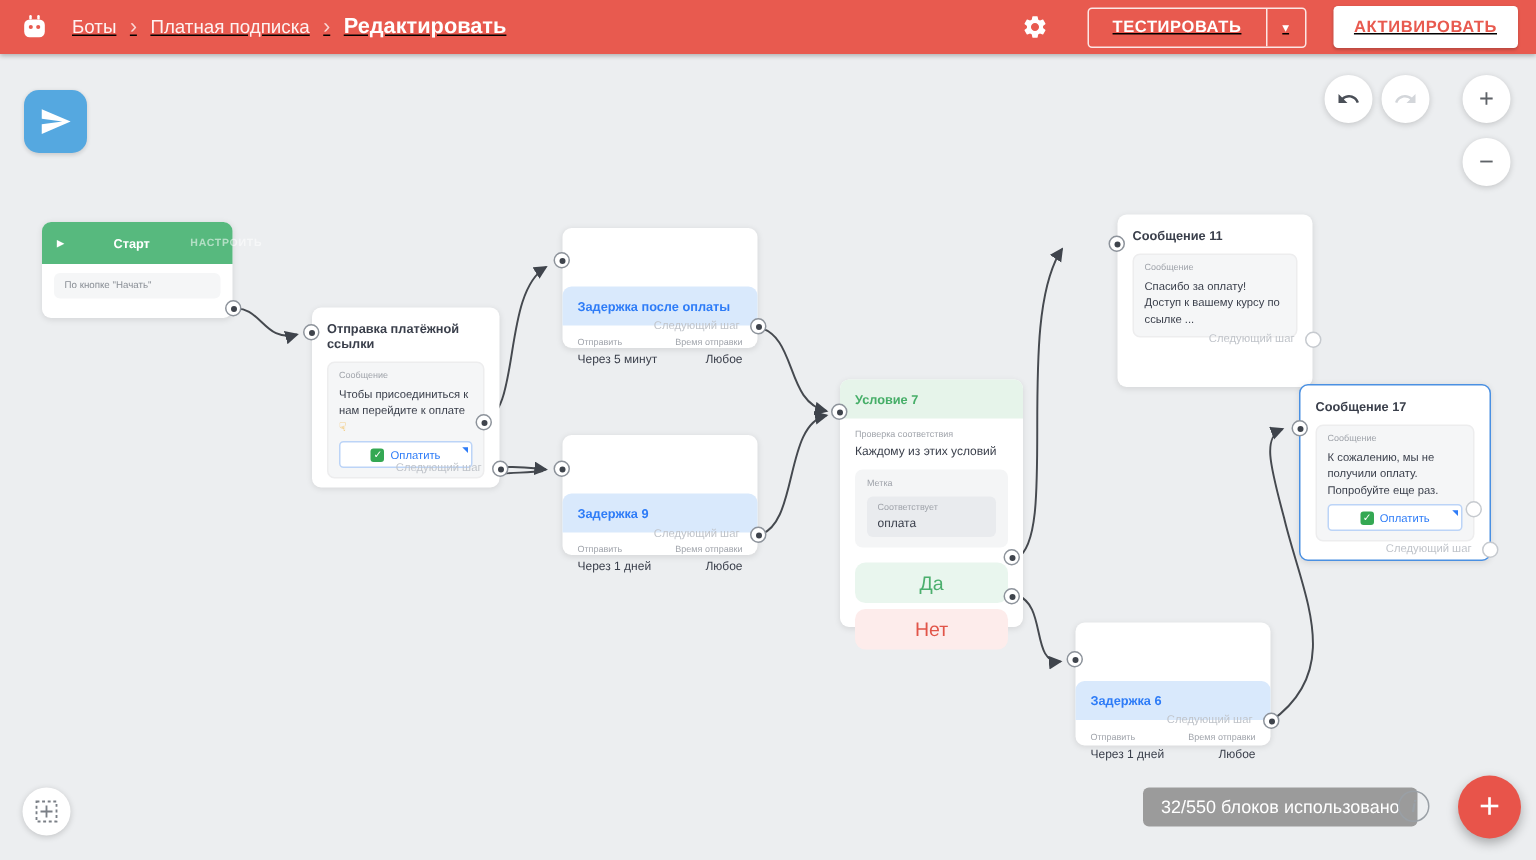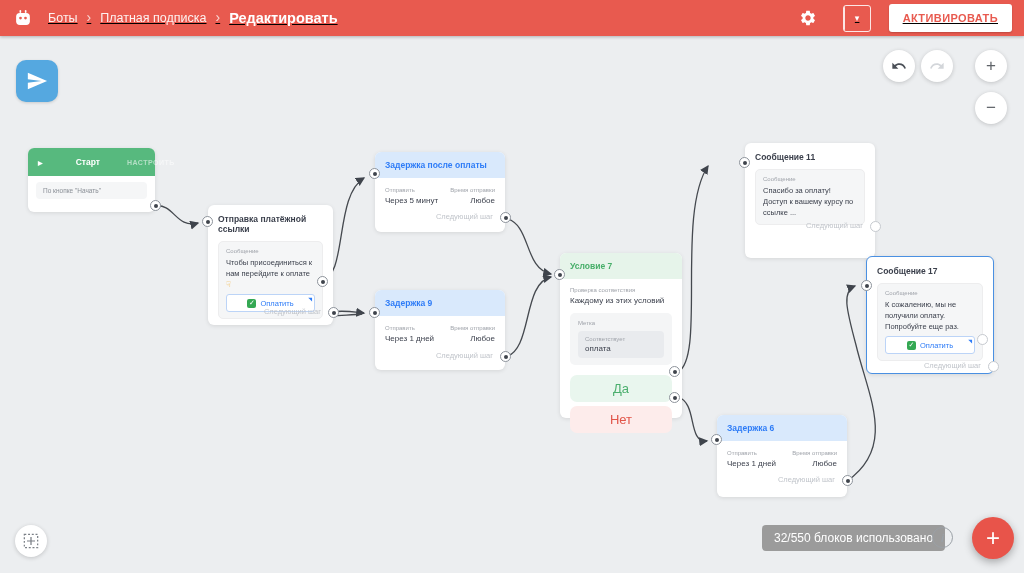--- a/index.html
+++ b/index.html
@@ -47,21 +47,21 @@
   .fab { position:absolute; left:972px; top:481px; width:42px; height:42px; border-radius:50%; background:#e8544a;
          color:#fff; font-size:24px; font-weight:300; display:flex; align-items:center; justify-content:center;
          z-index:20; border:none; cursor:pointer; box-shadow:0 3px 8px rgba(0,0,0,.3); }
 
   
   .node { position:absolute; background:#fff; border-radius:6px; box-shadow:0 1px 4px rgba(0,0,0,.10); z-index:10; }
   .node.selected { border:1.5px solid #4a90e2; }
   .node-title { font-size:8.5px; font-weight:bold; color:#3a3f4b; padding:9px 10px 5px; }
   .hdr { height:26px; border-radius:6px 6px 0 0; display:flex; align-items:center; padding:0 10px;
          font-size:8.5px; font-weight:bold; }
-  .hdr.blue { background:#d9e9fc; color:#2e7cf7; }
+  .hdr.blue { background:#d9e9fc; color:#2e7cf7;margin-top:39px; }
   .hdr.green-lt { background:#e6f4ea; color:#46ae68; }
   .hdr.green { background:#57b97e; color:#fff; height:28px;gap:27px; }
   .hdr .play { font-size:6px; margin-right:6px; }
   .hdr .configure { margin-left:auto; color:rgba(255,255,255,.55); font-size:7px; font-weight:bold; letter-spacing:.5px; cursor:pointer; }
 
   .inner-card { margin:2px 10px 0; background:#f5f6f7; border:1px solid #ededee; border-radius:5px; padding:6px 7px; }
   .tiny-label { font-size:6px; color:#a0a4ab; margin-bottom:3px; }
   .msg-text { font-size:7.5px; color:#3a3f4b; line-height:11px; }
   .pay-btn { position:relative; margin-top:4px; background:#fff; border:1px solid #bcd4f7; border-radius:3px; height:18px;
              display:flex; align-items:center; justify-content:center; gap:4px; color:#2e7cf7; font-size:7.5px; cursor:pointer; }
@@ -125,20 +125,21 @@
     <span class="crumb-sep">›</span>
     <span class="crumb-current">Редактировать</span>
   </div>
   <div class="topbar-right">
     <div class="gear-btn">
       <svg width="18" height="18" viewBox="0 0 24 24" fill="#fff">
         <path d="M19.14,12.94c0.04-0.3,0.06-0.61,0.06-0.94c0-0.32-0.02-0.64-0.07-0.94l2.03-1.58c0.18-0.14,0.23-0.41,0.12-0.61 l-1.92-3.32c-0.12-0.22-0.37-0.29-0.59-0.22l-2.39,0.96c-0.5-0.38-1.03-0.7-1.62-0.94L14.4,2.81c-0.04-0.24-0.24-0.41-0.48-0.41 h-3.84c-0.24,0-0.43,0.17-0.47,0.41L9.25,5.35C8.66,5.59,8.12,5.92,7.63,6.29L5.24,5.33c-0.22-0.08-0.47,0-0.59,0.22L2.74,8.87 C2.62,9.08,2.66,9.34,2.86,9.48l2.03,1.58C4.84,11.36,4.8,11.69,4.8,12s0.02,0.64,0.07,0.94l-2.03,1.58 c-0.18,0.14-0.23,0.41-0.12,0.61l1.92,3.32c0.12,0.22,0.37,0.29,0.59,0.22l2.39-0.96c0.5,0.38,1.03,0.7,1.62,0.94l0.36,2.54 c0.05,0.24,0.24,0.41,0.48,0.41h3.84c0.24,0,0.44-0.17,0.47-0.41l0.36-2.54c0.59-0.24,1.13-0.56,1.62-0.94l2.39,0.96 c0.22,0.08,0.47,0,0.59-0.22l1.92-3.32c0.12-0.22,0.07-0.47-0.12-0.61L19.14,12.94z M12,15.6c-1.98,0-3.6-1.62-3.6-3.6 s1.62-3.6,3.6-3.6s3.6,1.62,3.6,3.6S13.98,15.6,12,15.6z"></path>
       </svg>
     </div>
     <div class="test-group">
+      <div class="test-main">ТЕСТИРОВАТЬ</div>
       <div class="test-arrow">
         <span>▾</span>
       </div>
     </div>
     <button class="activate-btn">АКТИВИРОВАТЬ</button>
   </div>
 </div>
 
 <div class="canvas">
 

